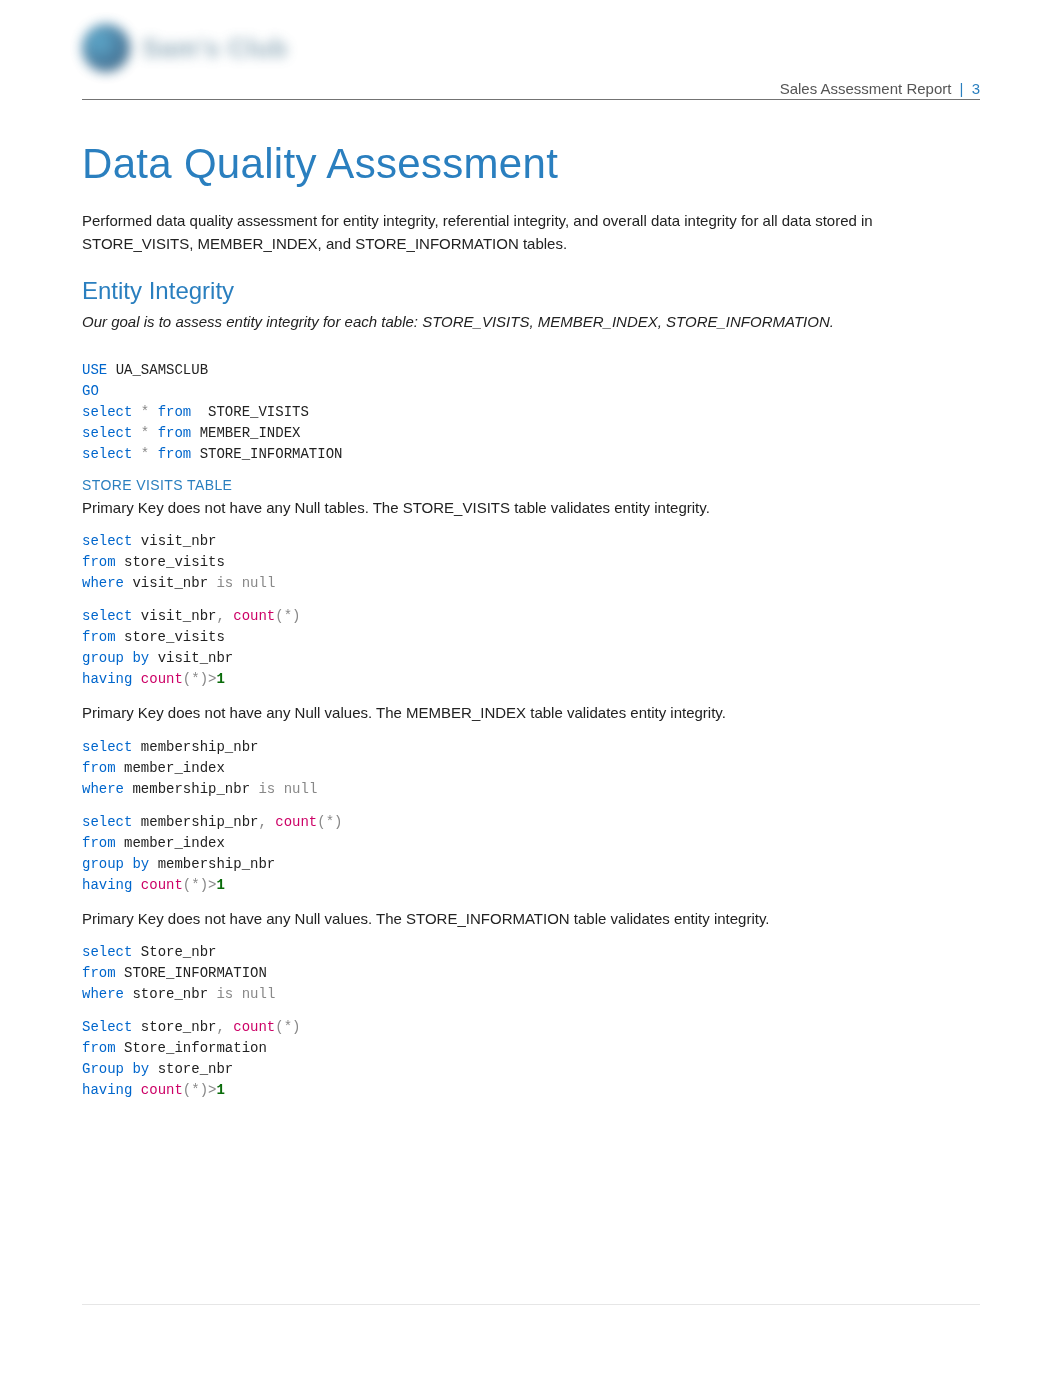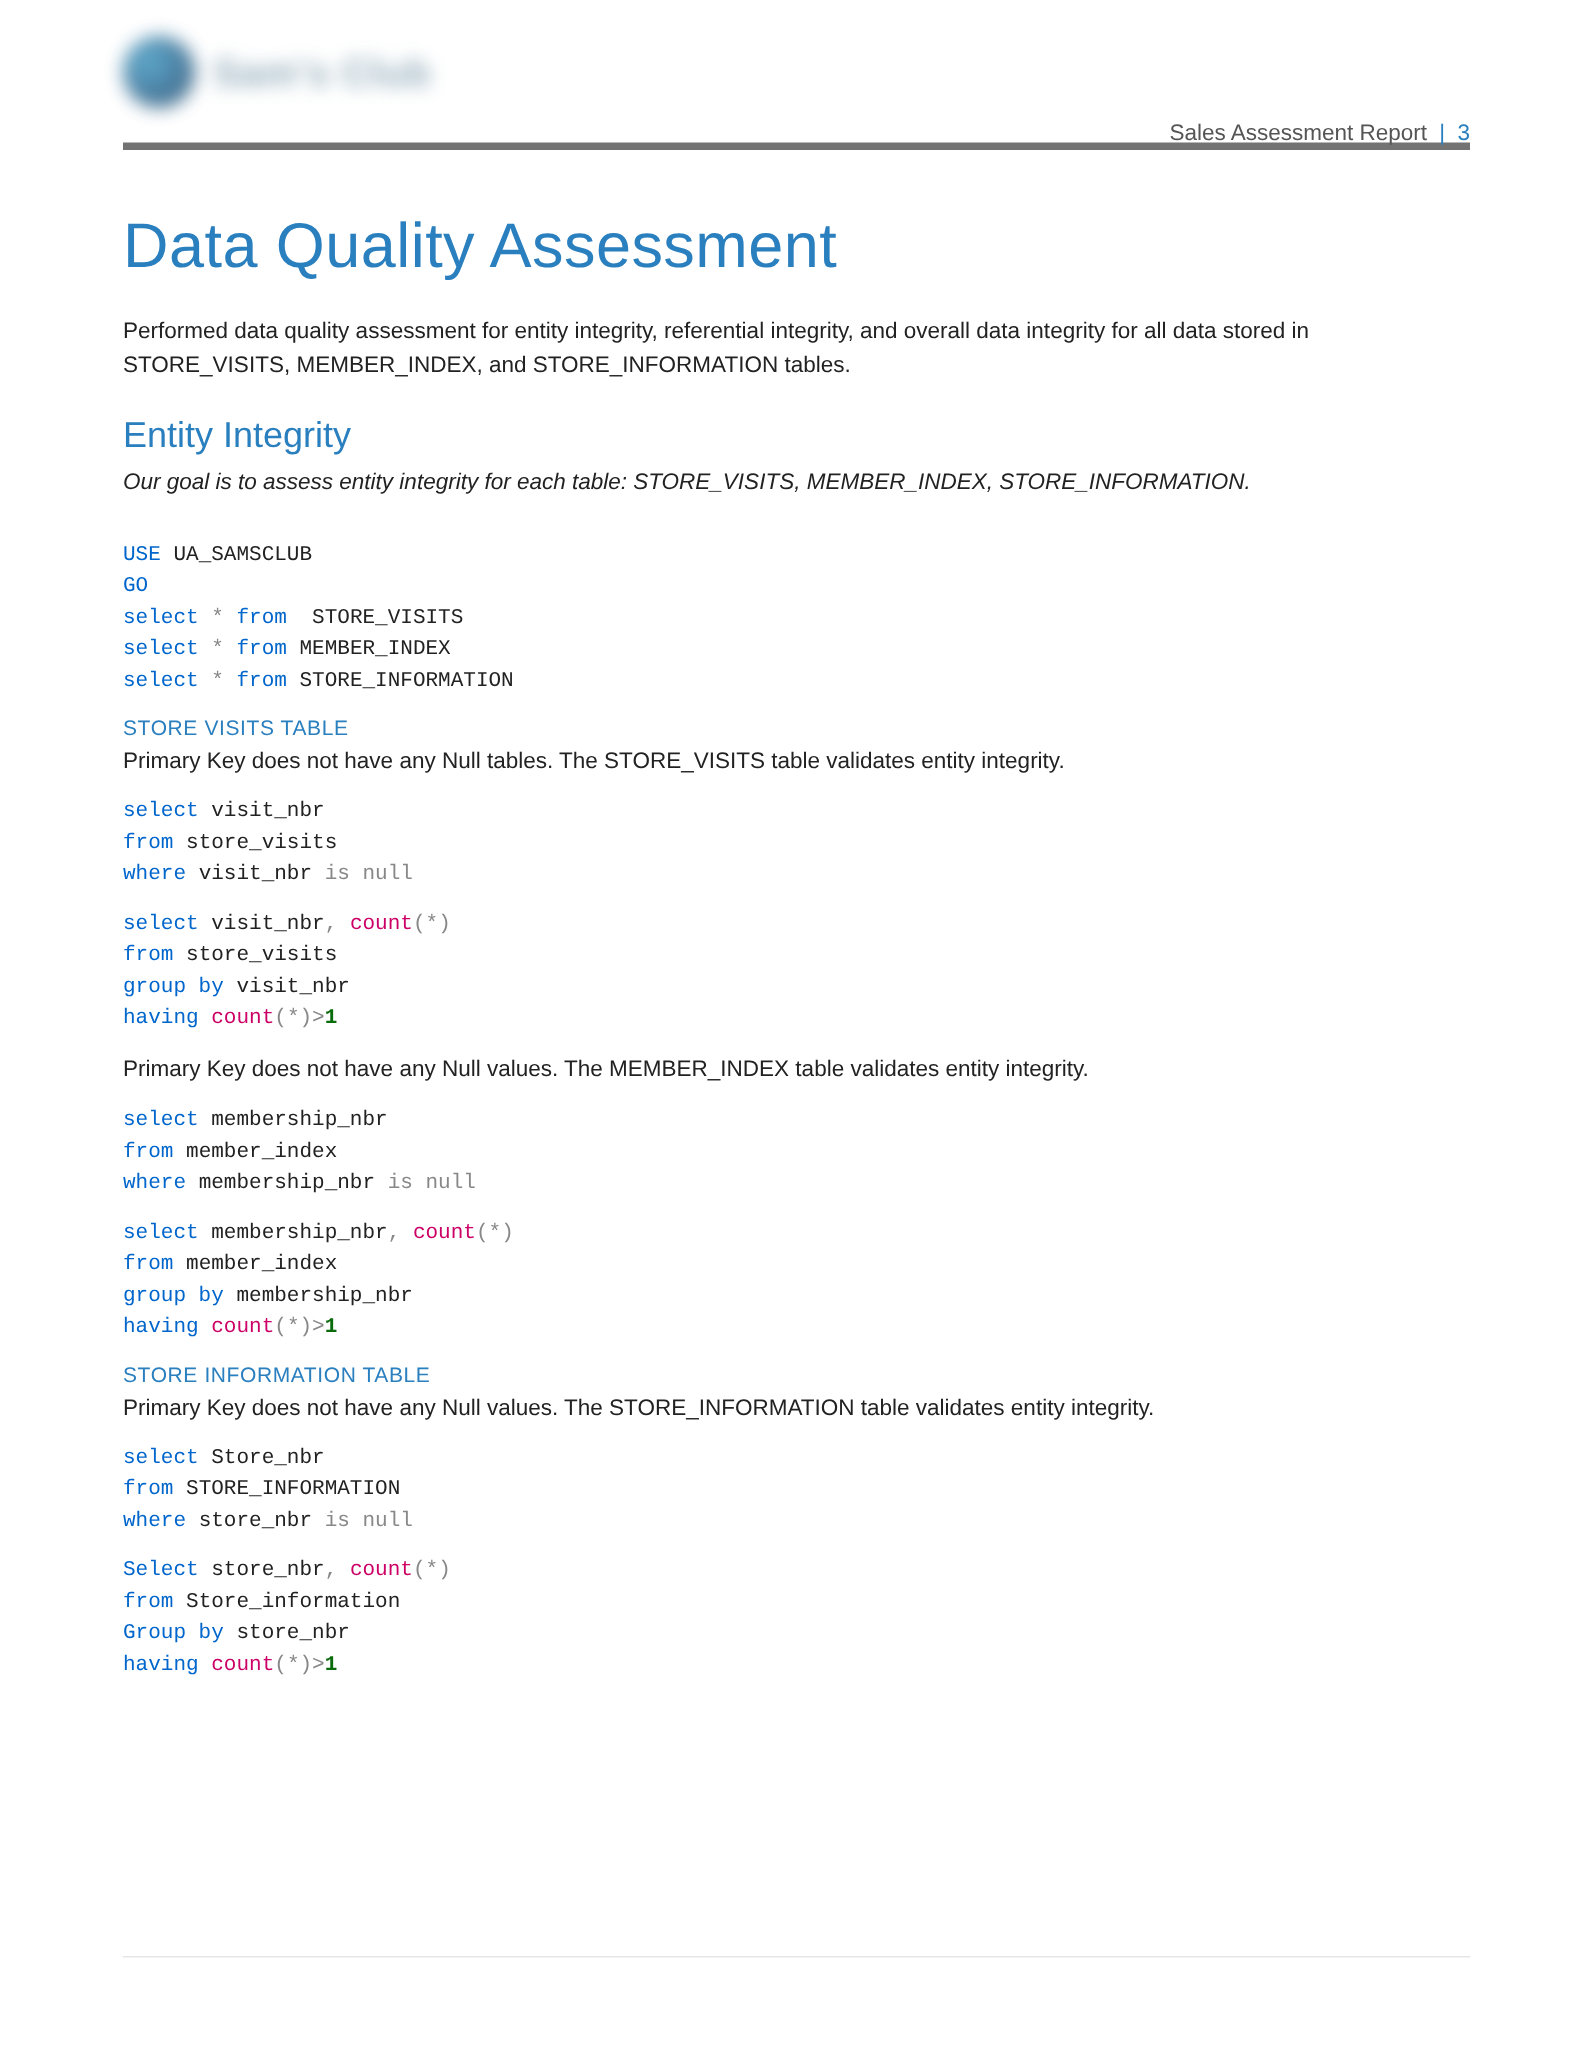--- a/index.html
+++ b/index.html
@@ -1,18 +1,18 @@
 <!DOCTYPE html>
 <html><head>
 <meta charset="utf-8">
 <style>
   * { box-sizing: border-box; margin: 0; padding: 0; }
   html, body { width: 1062px; height: 1377px; background: #ffffff; font-family: "Segoe UI", Arial, sans-serif; color: #222; }
   .page { position: relative; width: 1062px; height: 1377px; padding: 30px 82px 40px 82px; }
-  .header { position: relative; height: 70px; border-bottom: 5px solid #737373; margin-bottom: 40px; }
+  .header { position: relative; height: 70px; border-bottom: 1px solid #737373; margin-bottom: 40px; }
   .logo { position: absolute; left: 0; top: -6px; display: flex; align-items: center; gap: 12px; filter: blur(6px); opacity: 0.75; }
   .logo-mark { width: 48px; height: 48px; border-radius: 50%; background: radial-gradient(circle at 35% 35%, #2a8fbd 0%, #0a4a78 60%, #083552 100%); }
   .logo-text { font-size: 26px; font-weight: 600; color: #6b8ea2; letter-spacing: 0.5px; }
   .header-right { position: absolute; right: 0; top: 50px; font-size: 15px; color: #555; }
   .header-right .sep { color: #2a7fbf; padding: 0 4px; }
   .header-right .pageno { color: #2a7fbf; }
   h1.title { font-size: 42px; font-weight: 400; color: #2a7fbf; margin-bottom: 22px; letter-spacing: 0.3px; }
   p.body { font-size: 15px; line-height: 1.5; color: #222; margin-bottom: 22px; }
   h2.section { font-size: 24px; font-weight: 400; color: #2a7fbf; margin-top: 8px; margin-bottom: 6px; }
   h3.sub { font-size: 14px; font-weight: 400; color: #2a7fbf; letter-spacing: 0.4px; margin-top: 12px; margin-bottom: 4px; text-transform: uppercase; }
@@ -72,21 +72,20 @@
 
   <pre class="code"><span class="kw">select</span> <span class="name">membership_nbr</span>
 <span class="kw">from</span> <span class="name">member_index</span>
 <span class="kw">where</span> <span class="name">membership_nbr</span> <span class="null">is</span> <span class="null">null</span></pre>
 
   <pre class="code"><span class="kw">select</span> <span class="name">membership_nbr</span><span class="punct">,</span> <span class="fn">count</span><span class="punct">(</span><span class="star">*</span><span class="punct">)</span>
 <span class="kw">from</span> <span class="name">member_index</span>
 <span class="kw">group by</span> <span class="name">membership_nbr</span>
 <span class="kw">having</span> <span class="fn">count</span><span class="punct">(</span><span class="star">*</span><span class="punct">)</span><span class="punct">&gt;</span><span class="num">1</span></pre>
 
-  <h3 class="sub">STORE INFORMATION TABLE</h3>
   <p class="body" style="margin-bottom:12px;">Primary Key does not have any Null values. The STORE_INFORMATION table validates entity integrity.</p>
 
   <pre class="code"><span class="kw">select</span> <span class="name">Store_nbr</span>
 <span class="kw">from</span> <span class="name">STORE_INFORMATION</span>
 <span class="kw">where</span> <span class="name">store_nbr</span> <span class="null">is</span> <span class="null">null</span></pre>
 
   <pre class="code"><span class="kw">Select</span> <span class="name">store_nbr</span><span class="punct">,</span> <span class="fn">count</span><span class="punct">(</span><span class="star">*</span><span class="punct">)</span>
 <span class="kw">from</span> <span class="name">Store_information</span>
 <span class="kw">Group by</span> <span class="name">store_nbr</span>
 <span class="kw">having</span> <span class="fn">count</span><span class="punct">(</span><span class="star">*</span><span class="punct">)</span><span class="punct">&gt;</span><span class="num">1</span></pre>

